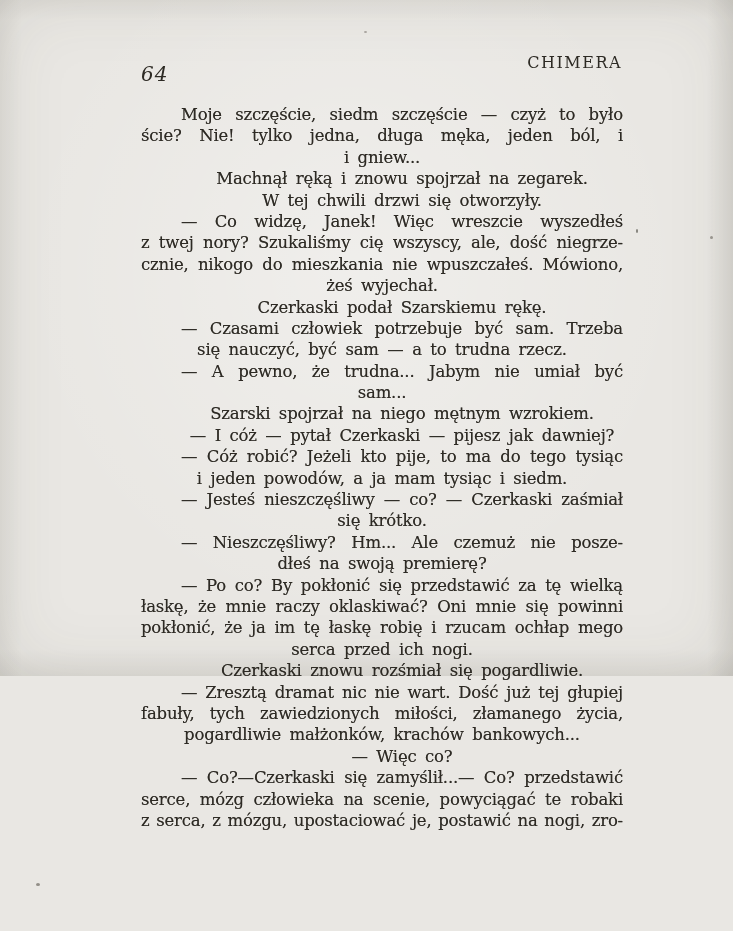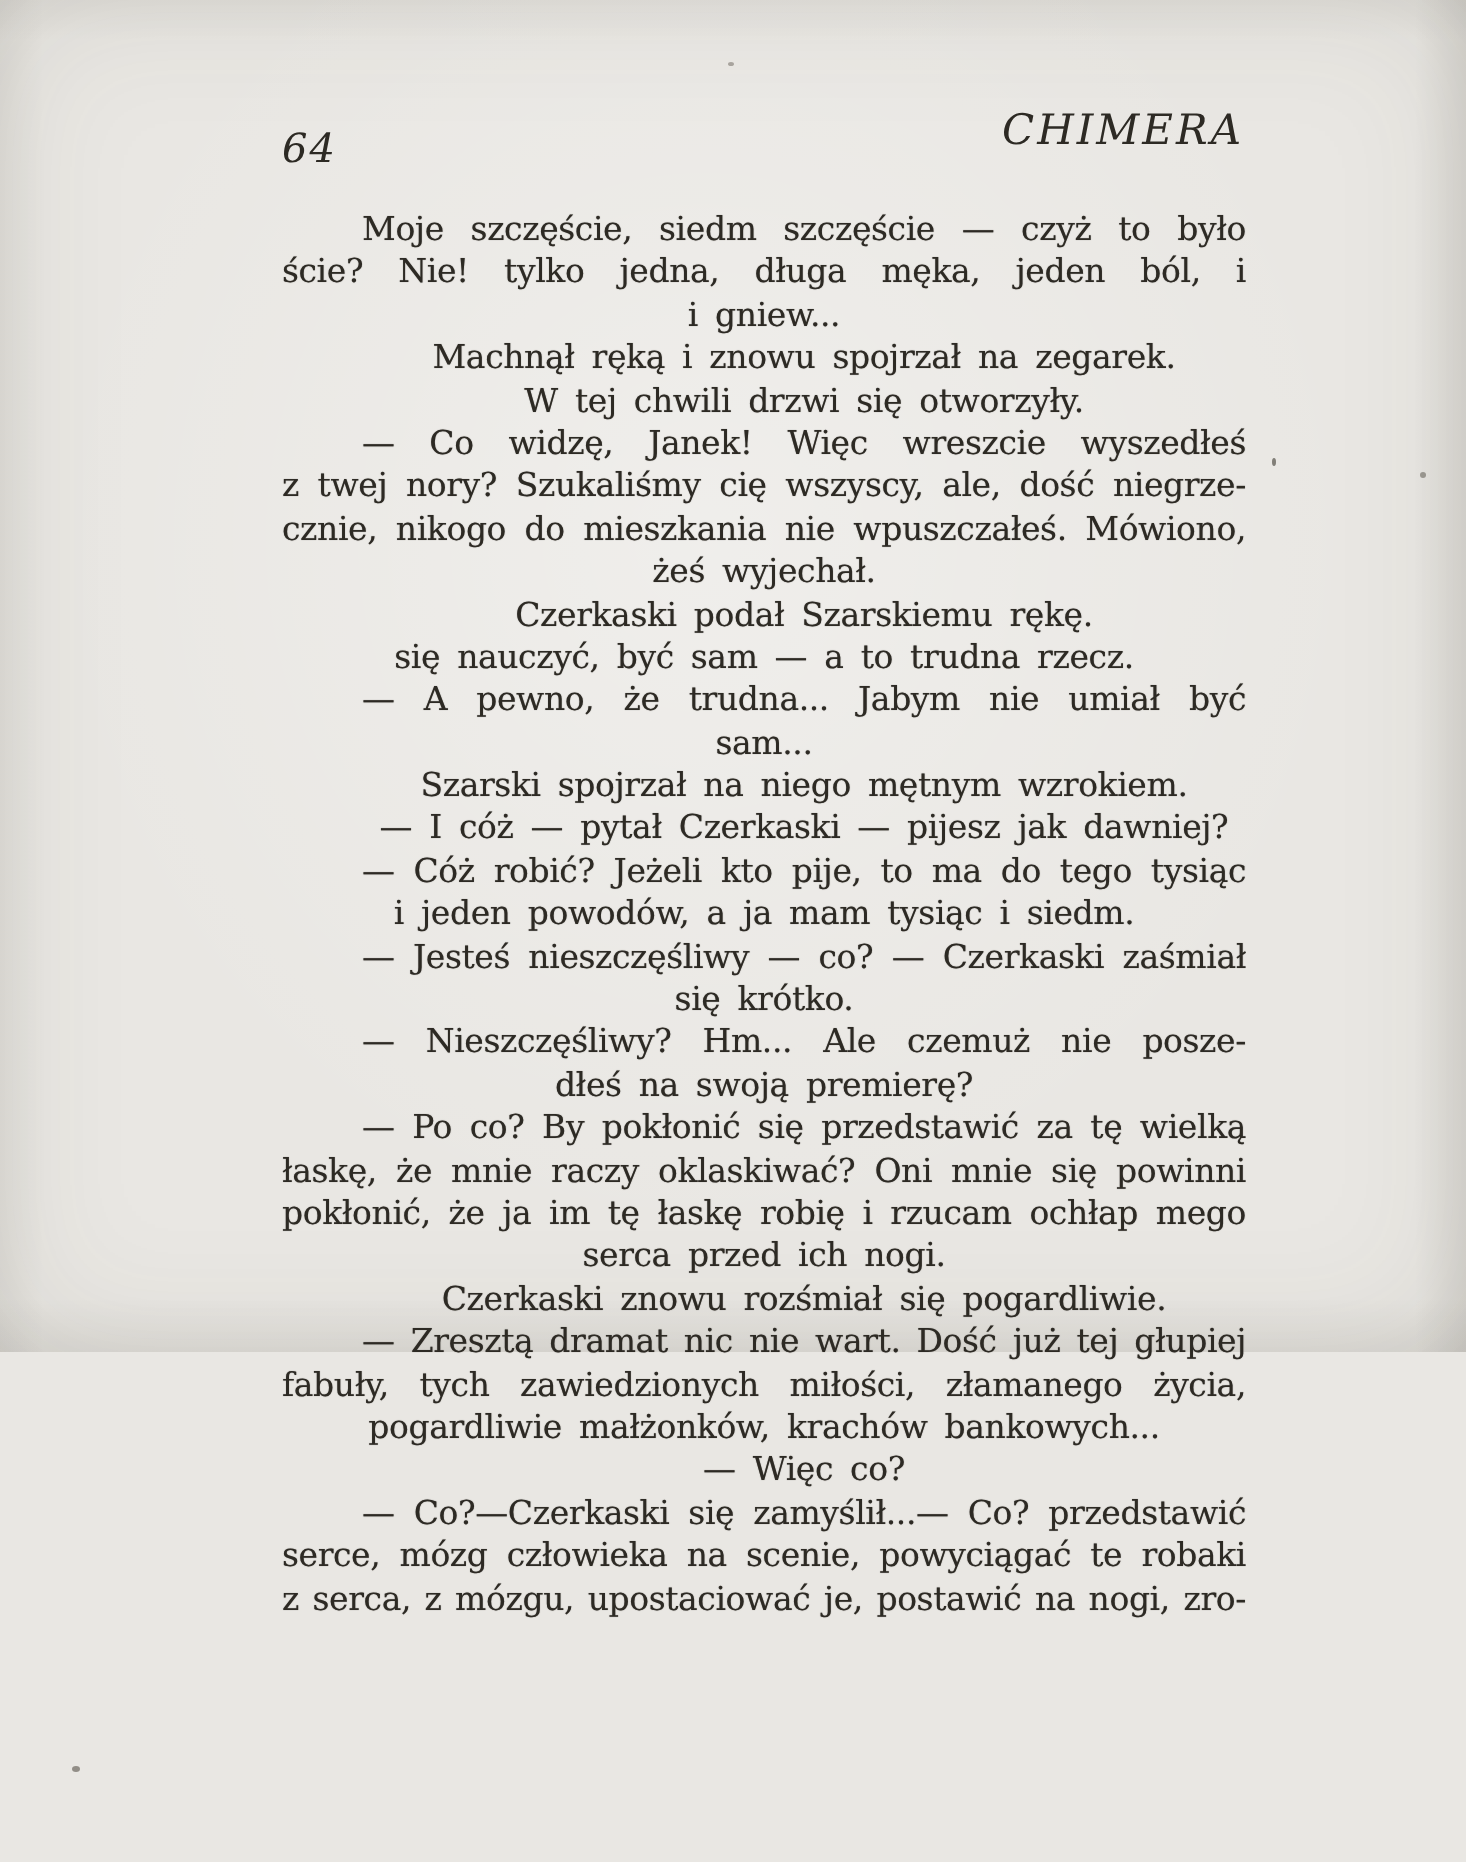--- a/index.html
+++ b/index.html
@@ -31,22 +31,21 @@
     left: 141px;
     top: 62px;
     font-size: 20px;
     font-style: italic;
     letter-spacing: 1px;
   }
   .journal {
     position: absolute;
     right: 111px;
     top: 53px;
-    font-size: 21px;
-    font-style: italic;
+    font-size: 16px;
     letter-spacing: 1.5px;
   }
   
   .textblock {
     position: absolute;
     left: 141px;
     top: 104px;
     width: 482px;
   }
   .line {
@@ -100,20 +99,21 @@
       <div class="line just ind">Moje szczęście, siedm szczęście — czyż to było szczę-</div>
       <div class="line just">ście? Nie! tylko jedna, długa męka, jeden ból, i cierpienie,</div>
       <div class="line left">i gniew...</div>
       <div class="line left ind">Machnął ręką i znowu spojrzał na zegarek.</div>
       <div class="line left ind">W tej chwili drzwi się otworzyły.</div>
       <div class="line just ind">— Co widzę, Janek! Więc wreszcie wyszedłeś</div>
       <div class="line just">z twej nory? Szukaliśmy cię wszyscy, ale, dość niegrze-</div>
       <div class="line just">cznie, nikogo do mieszkania nie wpuszczałeś. Mówiono,</div>
       <div class="line left">żeś wyjechał.</div>
       <div class="line left ind">Czerkaski podał Szarskiemu rękę.</div>
+      <div class="line just ind">— Czasami człowiek potrzebuje być sam. Trzeba</div>
       <div class="line left">się nauczyć, być sam — a to trudna rzecz.</div>
       <div class="line just ind">— A pewno, że trudna... Jabym nie umiał być</div>
       <div class="line left">sam...</div>
       <div class="line left ind">Szarski spojrzał na niego mętnym wzrokiem.</div>
       <div class="line left ind">— I cóż — pytał Czerkaski — pijesz jak dawniej?</div>
       <div class="line just ind">— Cóż robić? Jeżeli kto pije, to ma do tego tysiąc</div>
       <div class="line left">i jeden powodów, a ja mam tysiąc i siedm.</div>
       <div class="line just ind">— Jesteś nieszczęśliwy — co? — Czerkaski zaśmiał</div>
       <div class="line left">się krótko.</div>
       <div class="line just ind">— Nieszczęśliwy? Hm... Ale czemuż nie posze-</div>

